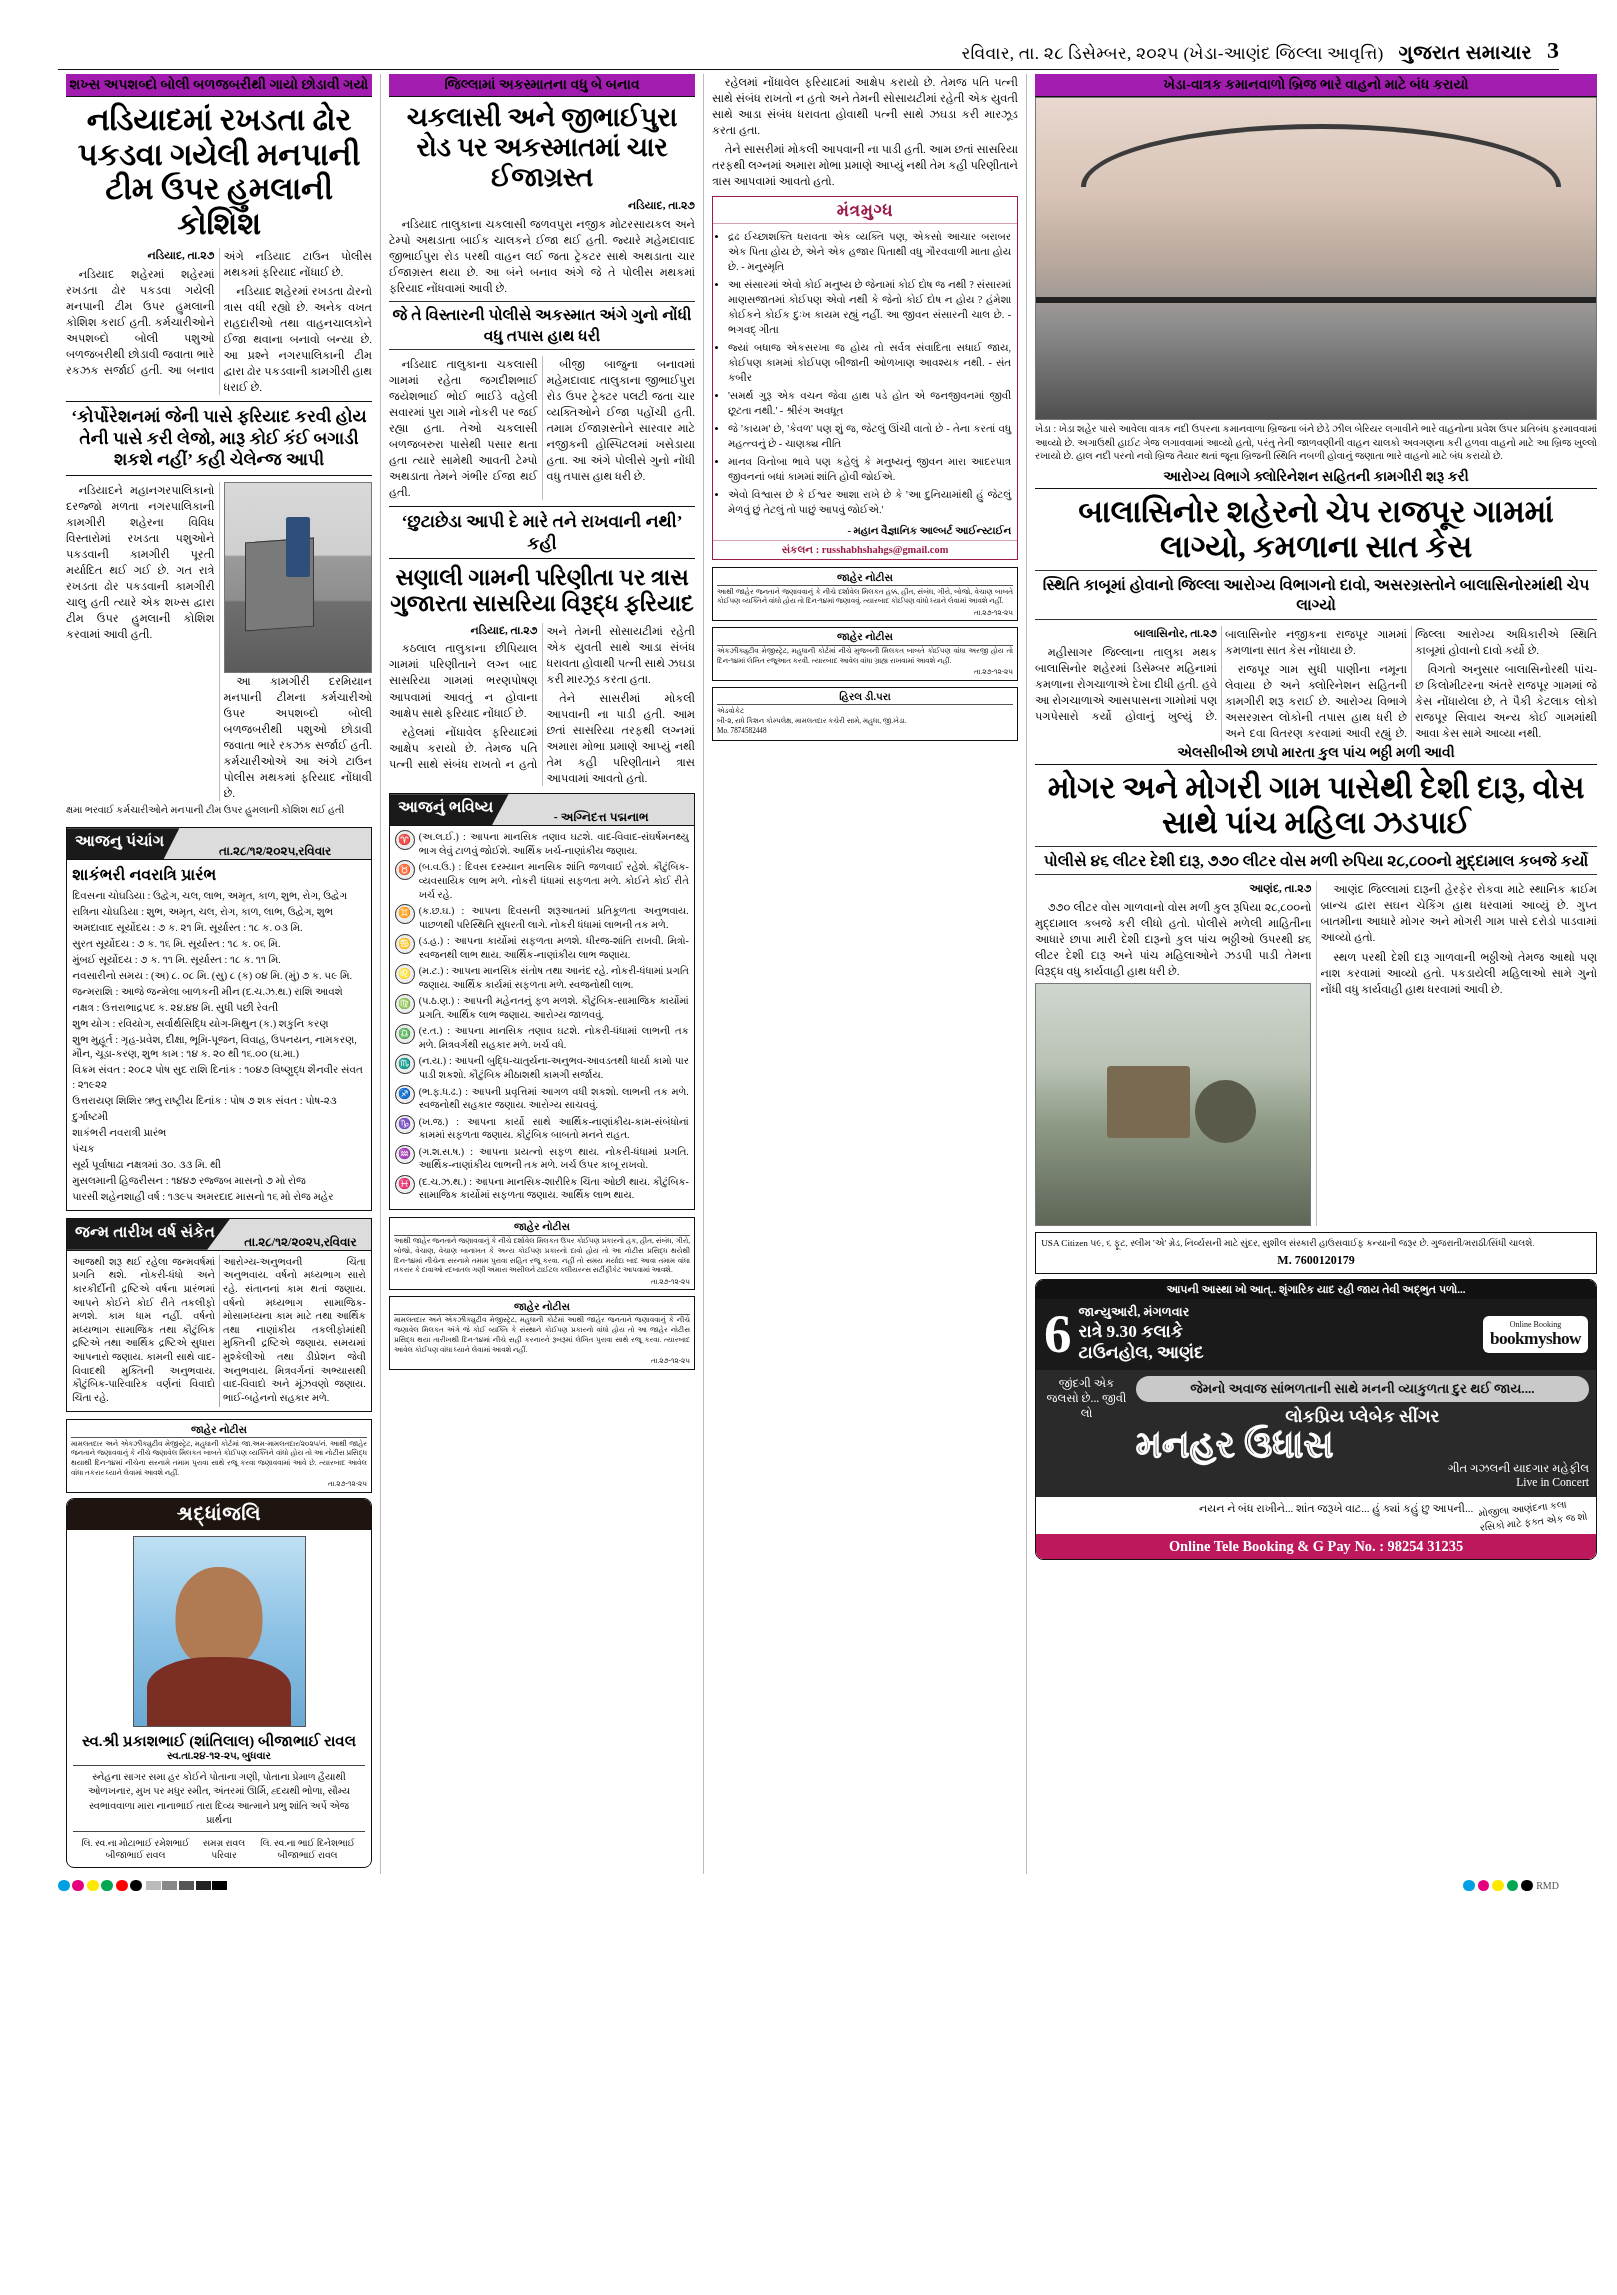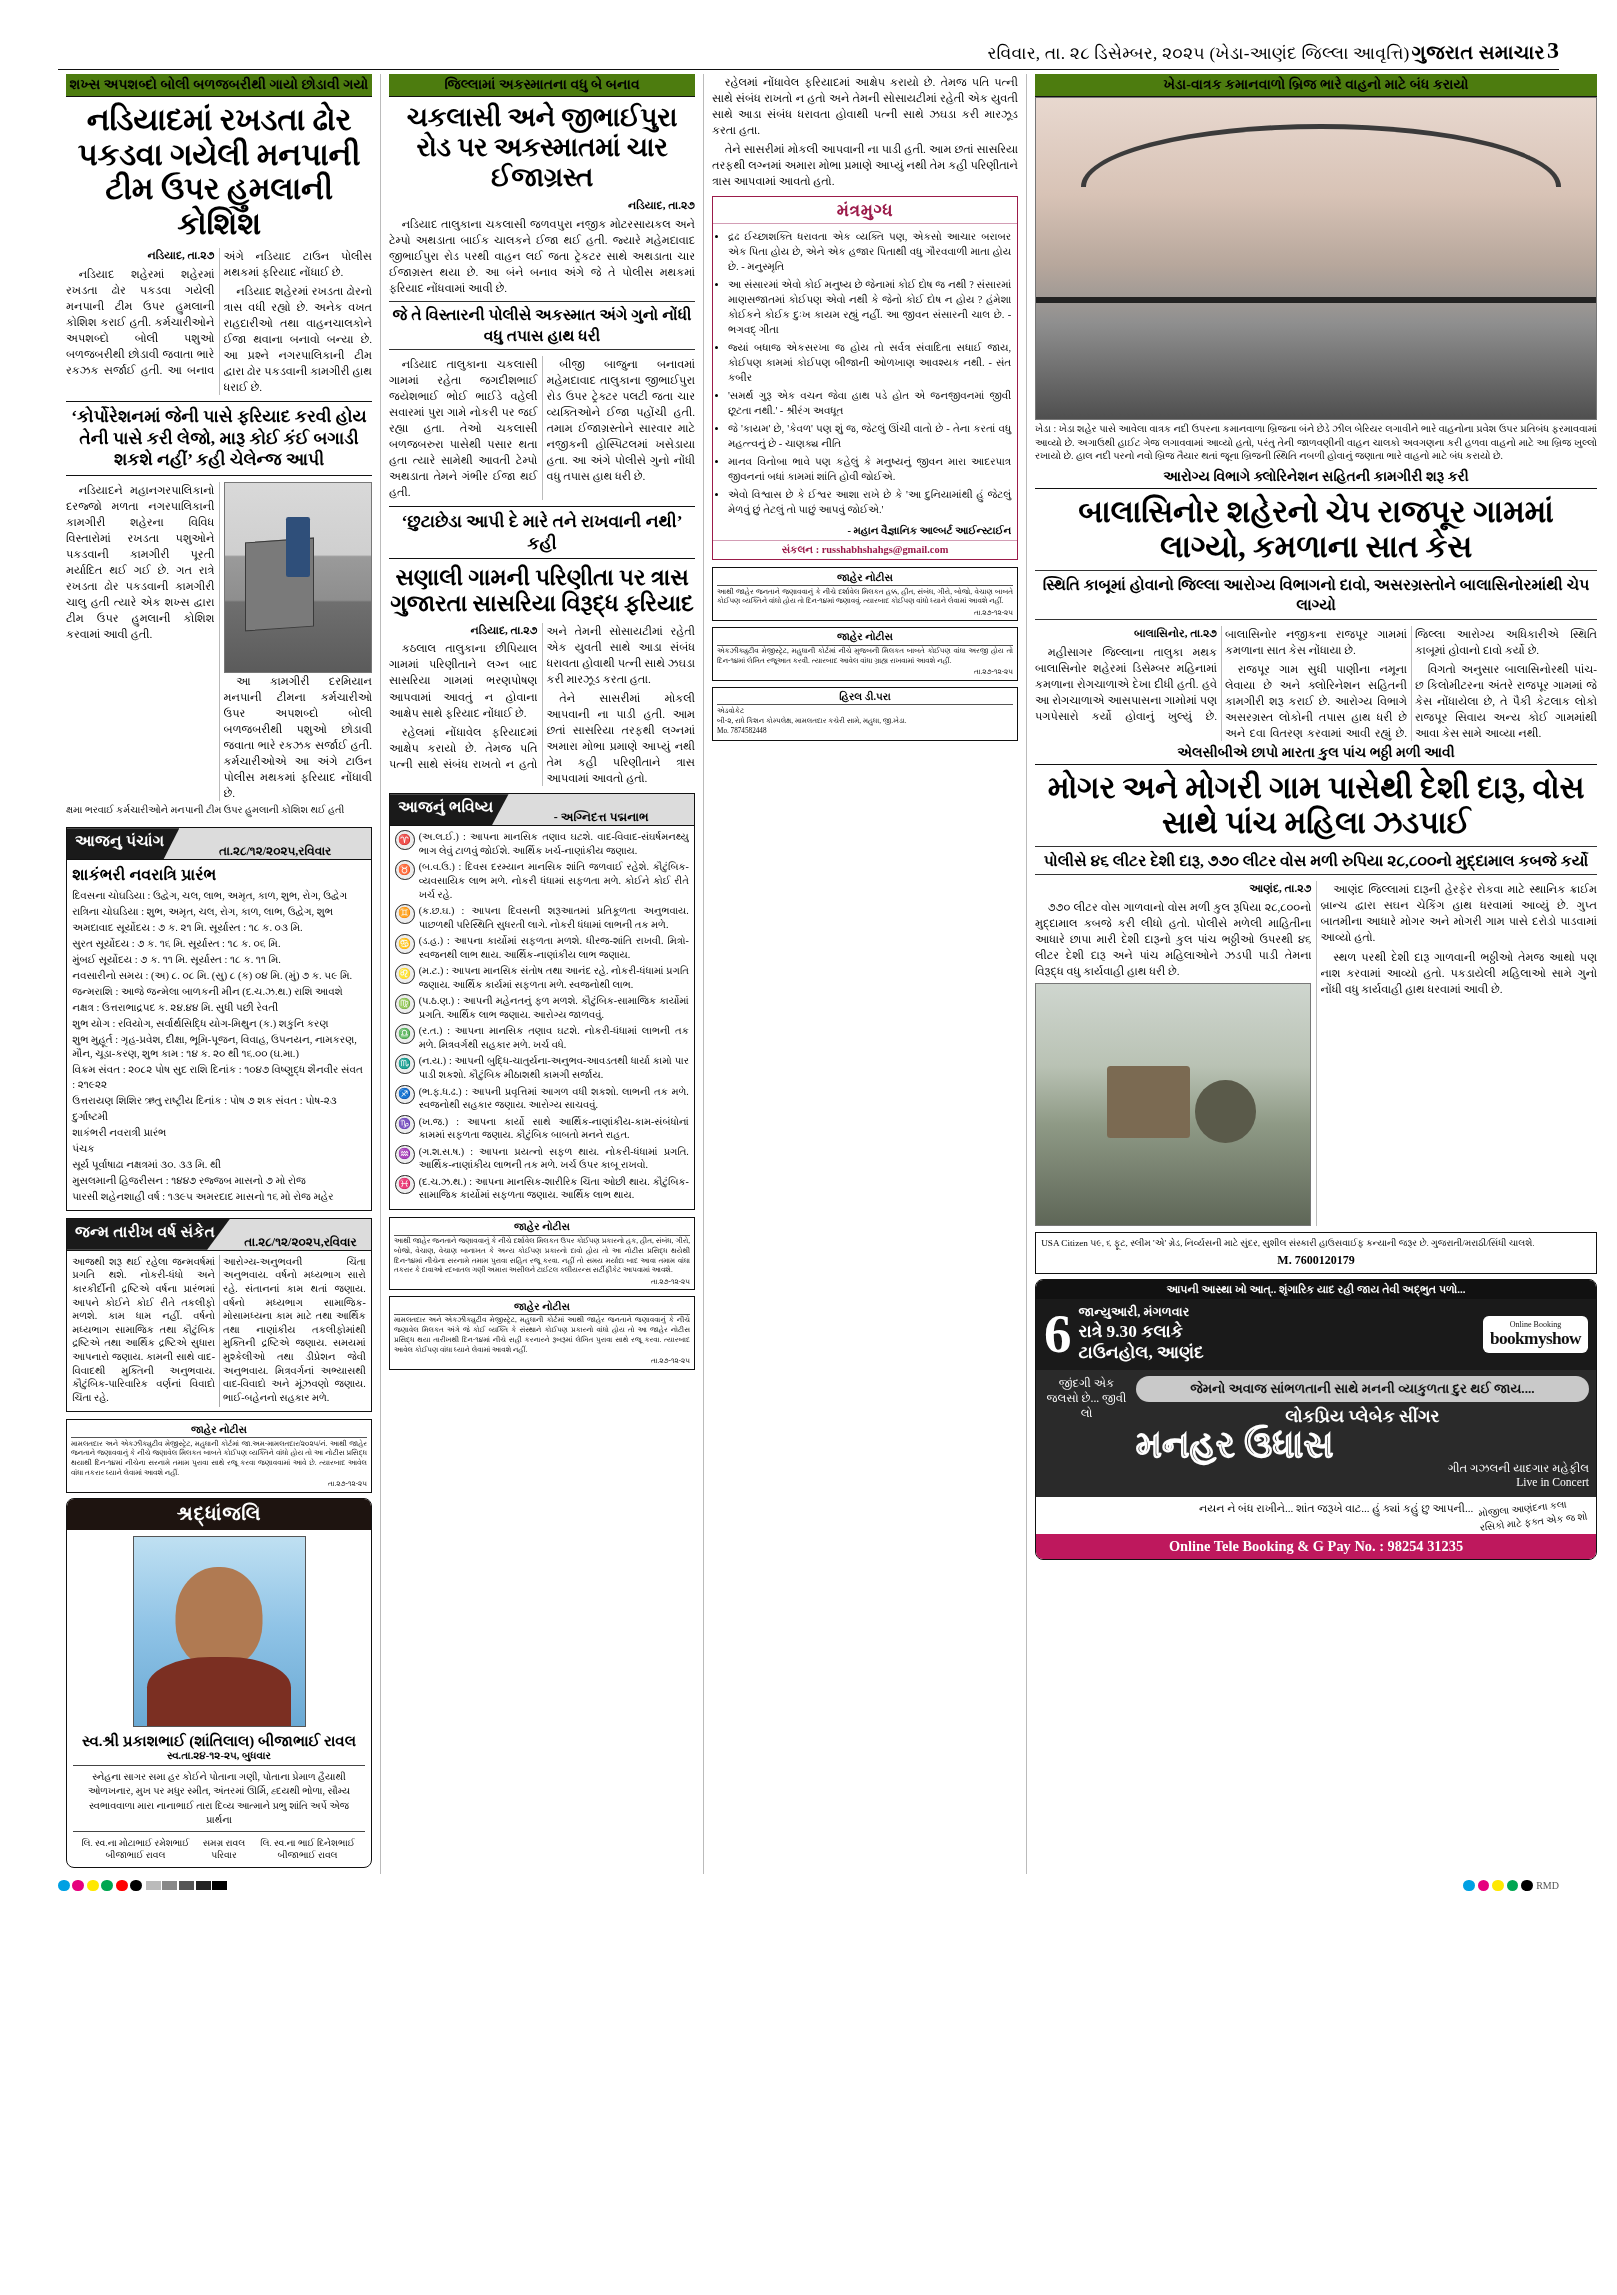--- a/index.html
+++ b/index.html
@@ -9,34 +9,34 @@
     background:#ffffff;
     font-family:"Liberation Serif", serif;
     color:#000;
     position:relative;
     overflow:hidden;
   }
   .page { position:relative; width:1617px; height:2295px; padding:0 58px; }
 
   
   .masthead { height:69px; display:flex; align-items:flex-end; justify-content:flex-end;
-              padding-bottom:4.6px; gap:2px; }
+              padding-bottom:4.6px; gap:15px; }
   .mh-date { font-size:17.3px; font-weight:400; letter-spacing:0.2px; }
   .mh-brand { font-size:19.6px; font-weight:bold; letter-spacing:0.3px; }
   .mh-page { font-size:24px; font-weight:bold; }
   .rule-top { border-bottom:1.7px solid #111; margin:0 0 3.5px 0; }
 
   
   .grid { display:grid; grid-template-columns: 323px 323px 323px 578px; gap:0; }
   .col { padding:0 8px; border-right:0.6px solid #bbb; }
   .col:last-child { border-right:none; }
 
   .kicker {
     font-size:14px; font-weight:bold; text-align:center;
-    background:#4d7c0f; padding:2.3px 1.2px 2.9px; border-bottom:1.7px solid #111;
+    background:#a21caf; padding:2.3px 1.2px 2.9px; border-bottom:1.7px solid #111;
     line-height:1.25;
   }
   .kicker.plain { background:#fff; }
   h1.head {
     font-size:31px; line-height:1.12; font-weight:bold; text-align:center;
     margin:5.8px 0 5.8px; letter-spacing:-0.3px;
   }
   h1.head.sm { font-size:26.6px; }
   h1.head.xs { font-size:23px; }
   .subhead {

